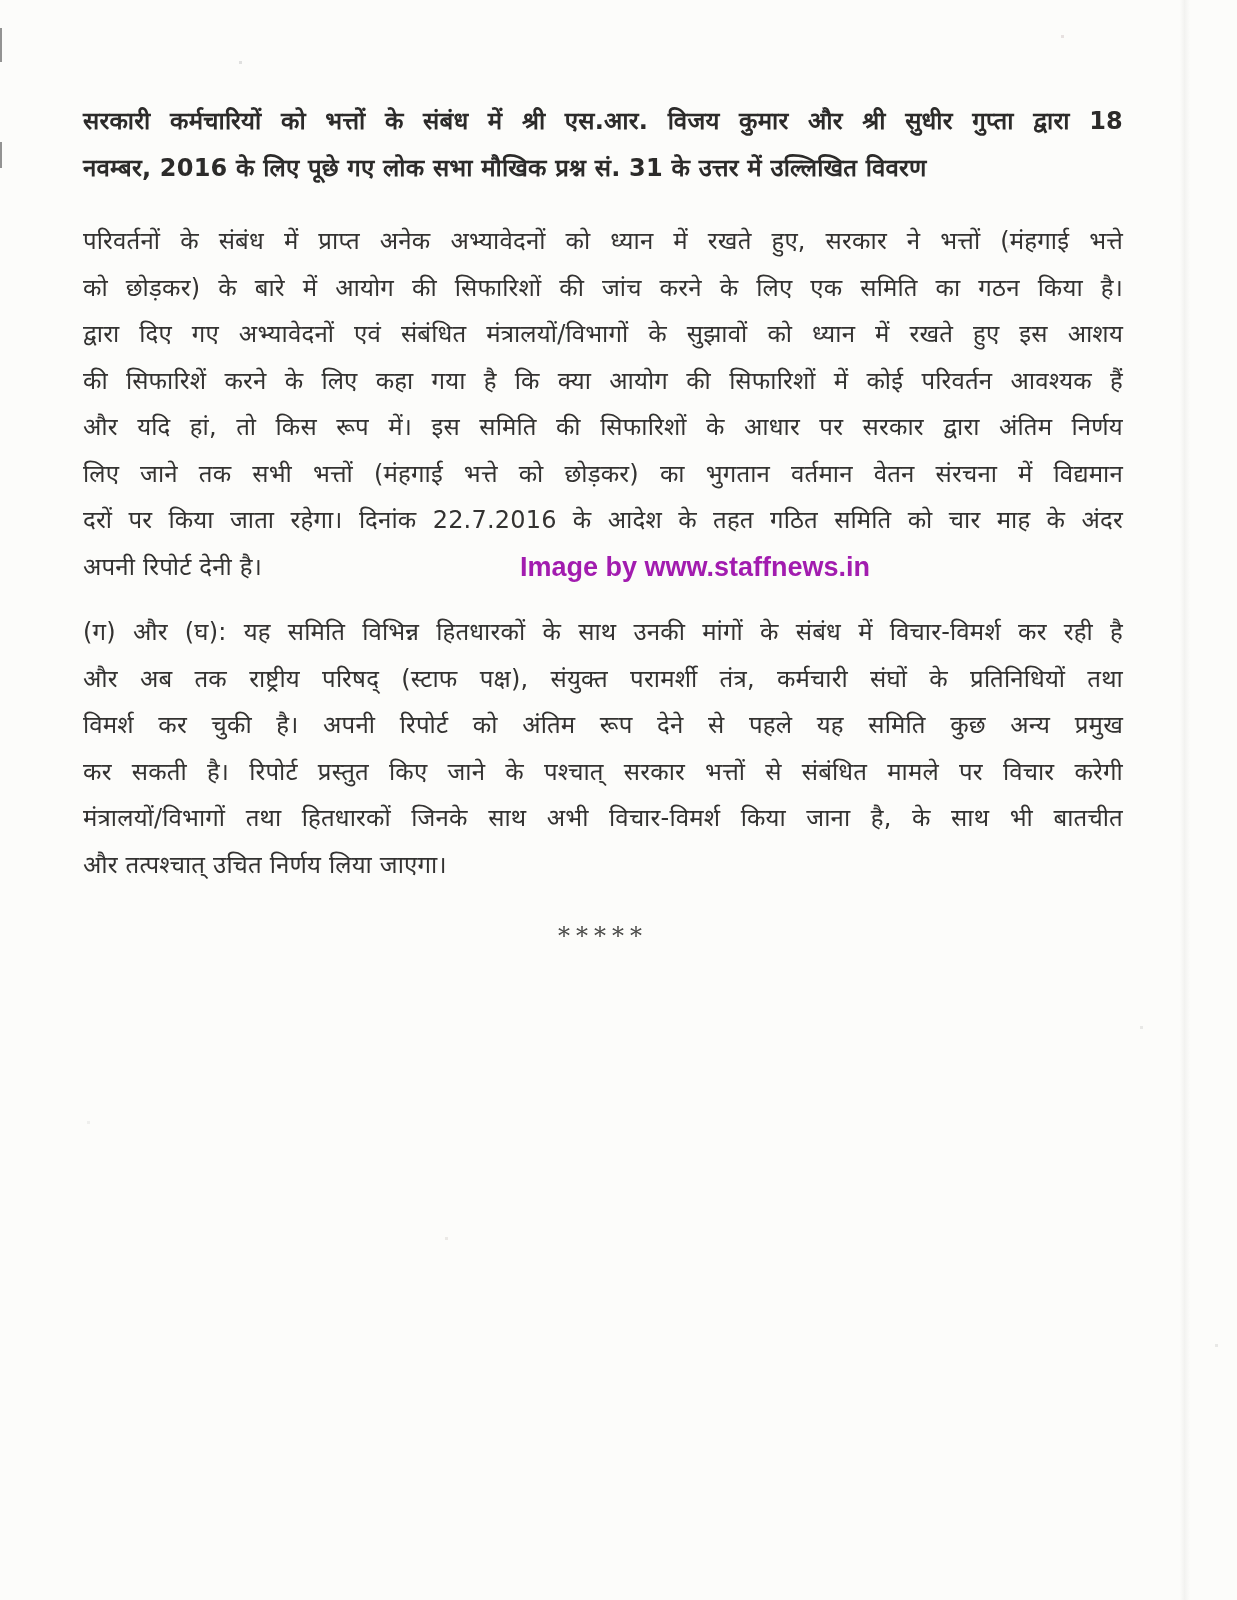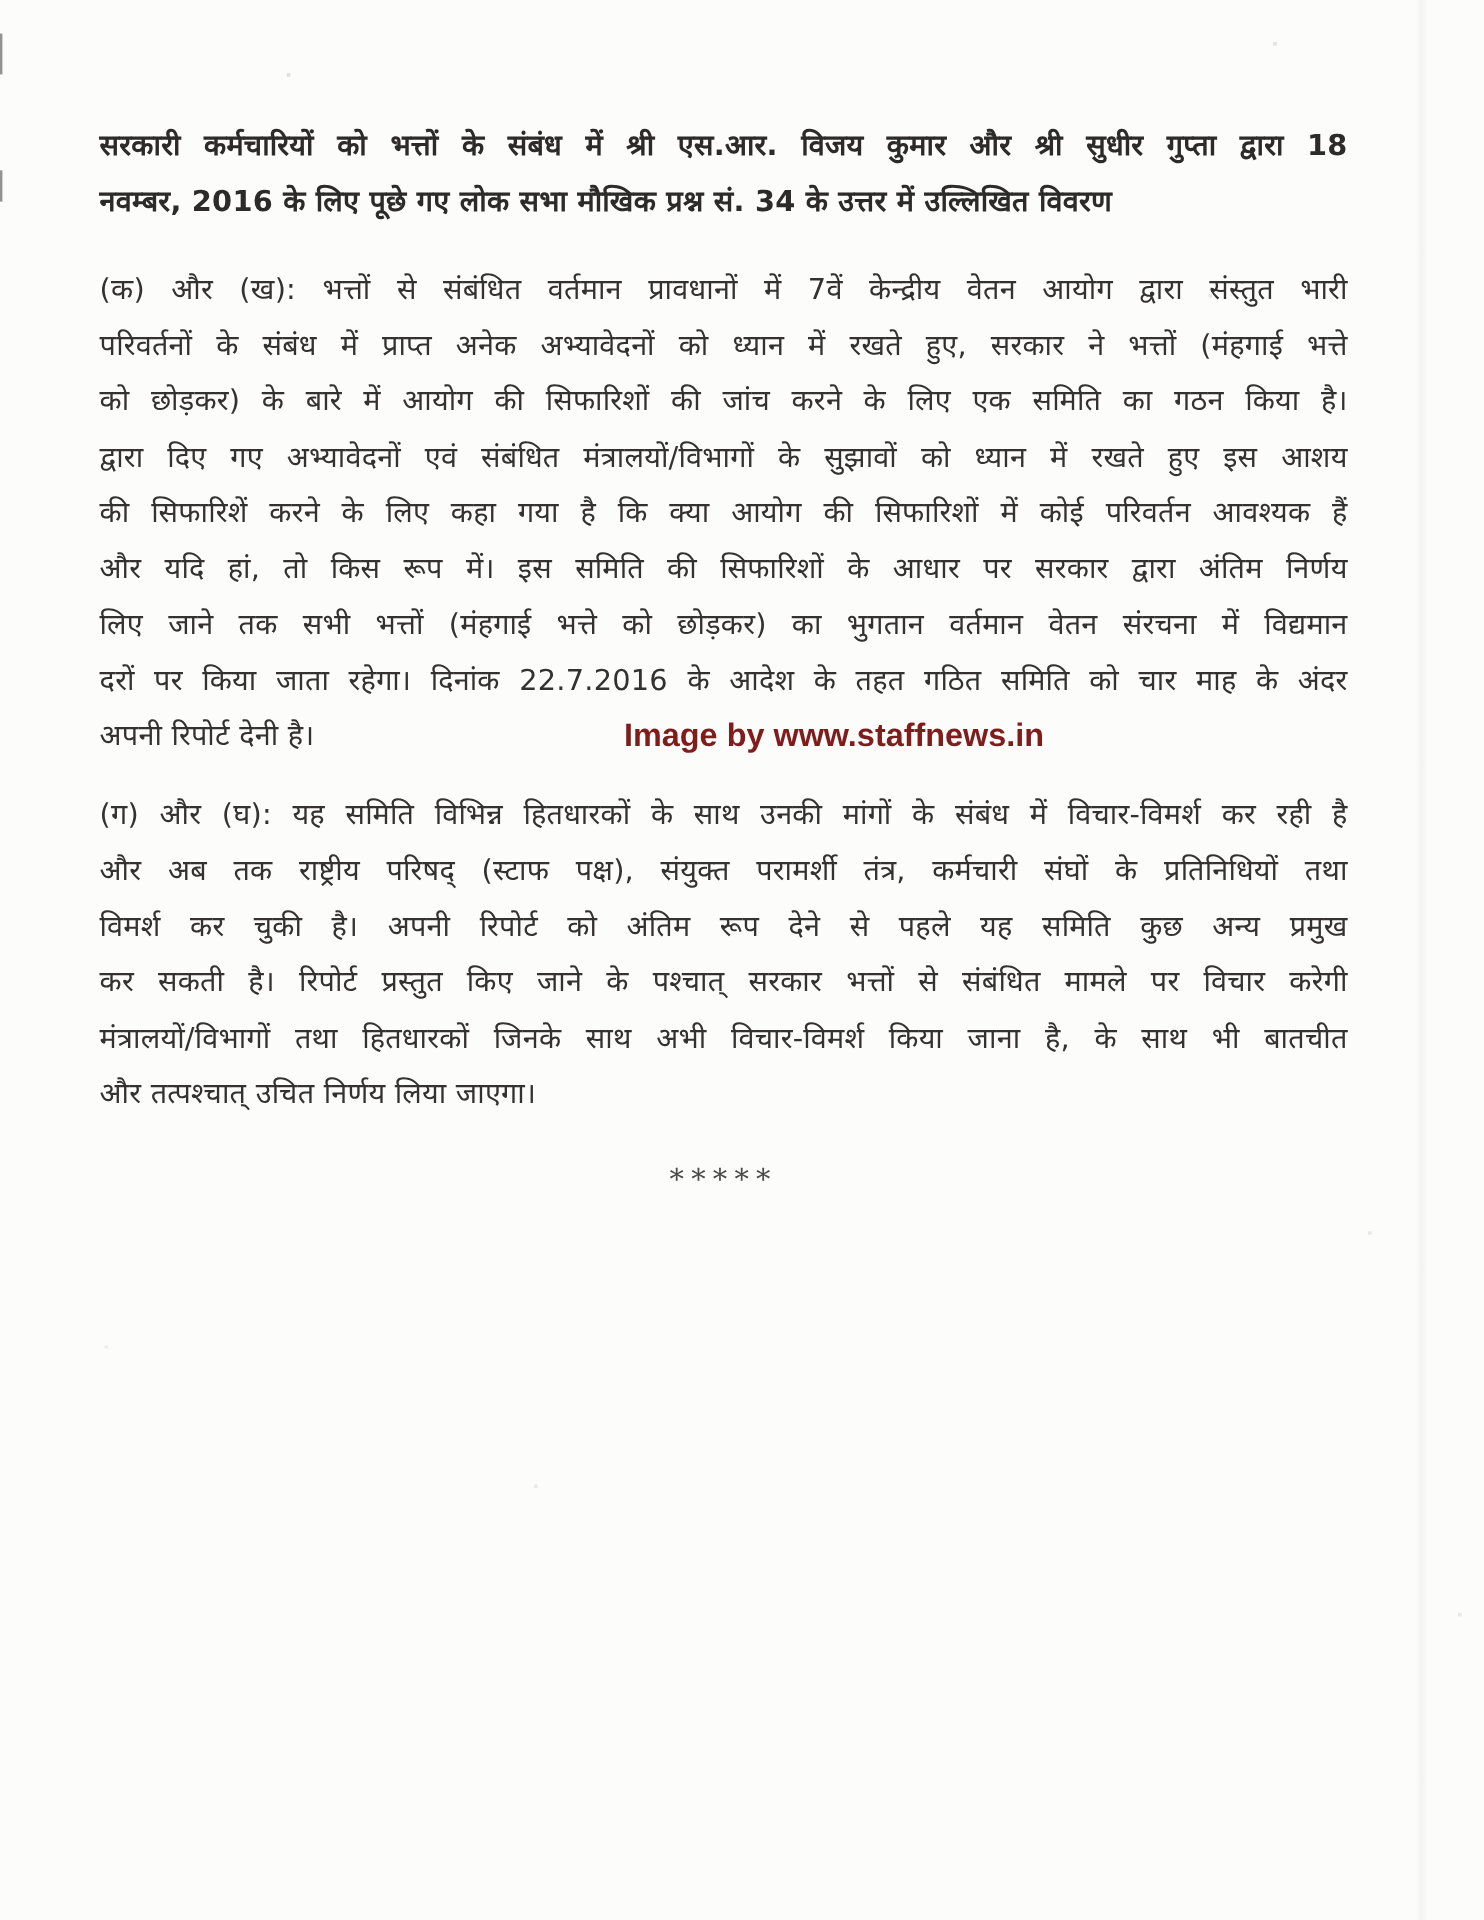--- a/index.html
+++ b/index.html
@@ -86,21 +86,21 @@
     position: relative;
   }
   .watermark {
     position: absolute;
     left: 437px;
     top: 0;
     font-family: "Liberation Sans", sans-serif;
     font-weight: 700;
     font-size: 27px;
     line-height: 46.5px;
-    color: #7f1d1d;
+    color: #a21caf;
     letter-spacing: 0px;
     white-space: nowrap;
   }
   .stars {
     margin-top: 33px;
     text-align: center;
     text-align-last: center;
     font-size: 24px;
     line-height: 30px;
     letter-spacing: 6px;
@@ -115,25 +115,24 @@
 
   <div class="fold-shadow"></div>
   <div class="edge-mark m1"></div>
   <div class="edge-mark m2"></div>
   <div class="specks"></div>
 
   <div class="content">
 
     <div class="heading">
       <div class="line">सरकारी कर्मचारियों को भत्तों के संबंध में श्री एस.आर. विजय कुमार और श्री सुधीर गुप्ता द्वारा 18</div>
-      <div class="line last">नवम्बर, 2016 के लिए पूछे गए लोक सभा मौखिक प्रश्न सं. 34 के उत्तर में उल्लिखित विवरण</div>
+      <div class="line last">नवम्बर, 2016 के लिए पूछे गए लोक सभा मौखिक प्रश्न सं. 31 के उत्तर में उल्लिखित विवरण</div>
     </div>
 
     <div class="para1">
-      <div class="line">(क) और (ख): भत्तों से संबंधित वर्तमान प्रावधानों में 7वें केन्द्रीय वेतन आयोग द्वारा संस्तुत भारी</div>
       <div class="line">परिवर्तनों के संबंध में प्राप्त अनेक अभ्यावेदनों को ध्यान में रखते हुए, सरकार ने भत्तों (मंहगाई भत्ते</div>
       <div class="line">को छोड़कर) के बारे में आयोग की सिफारिशों की जांच करने के लिए एक समिति का गठन किया है।</div>
       <div class="line">द्वारा दिए गए अभ्यावेदनों एवं संबंधित मंत्रालयों/विभागों के सुझावों को ध्यान में रखते हुए इस आशय</div>
       <div class="line">की सिफारिशें करने के लिए कहा गया है कि क्या आयोग की सिफारिशों में कोई परिवर्तन आवश्यक हैं</div>
       <div class="line">और यदि हां, तो किस रूप में। इस समिति की सिफारिशों के आधार पर सरकार द्वारा अंतिम निर्णय</div>
       <div class="line">लिए जाने तक सभी भत्तों (मंहगाई भत्ते को छोड़कर) का भुगतान वर्तमान वेतन संरचना में विद्यमान</div>
       <div class="line">दरों पर किया जाता रहेगा। दिनांक 22.7.2016 के आदेश के तहत गठित समिति को चार माह के अंदर</div>
       <div class="line last wm-line">
         <span>अपनी रिपोर्ट देनी है।</span>
         <span class="watermark">Image by www.staffnews.in</span>

